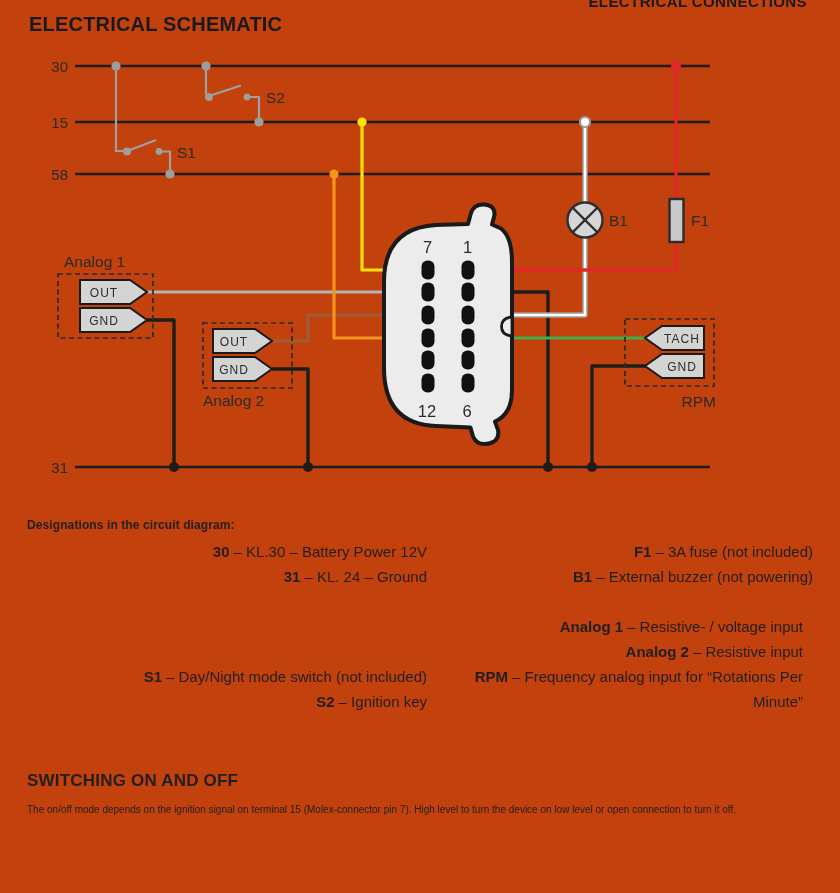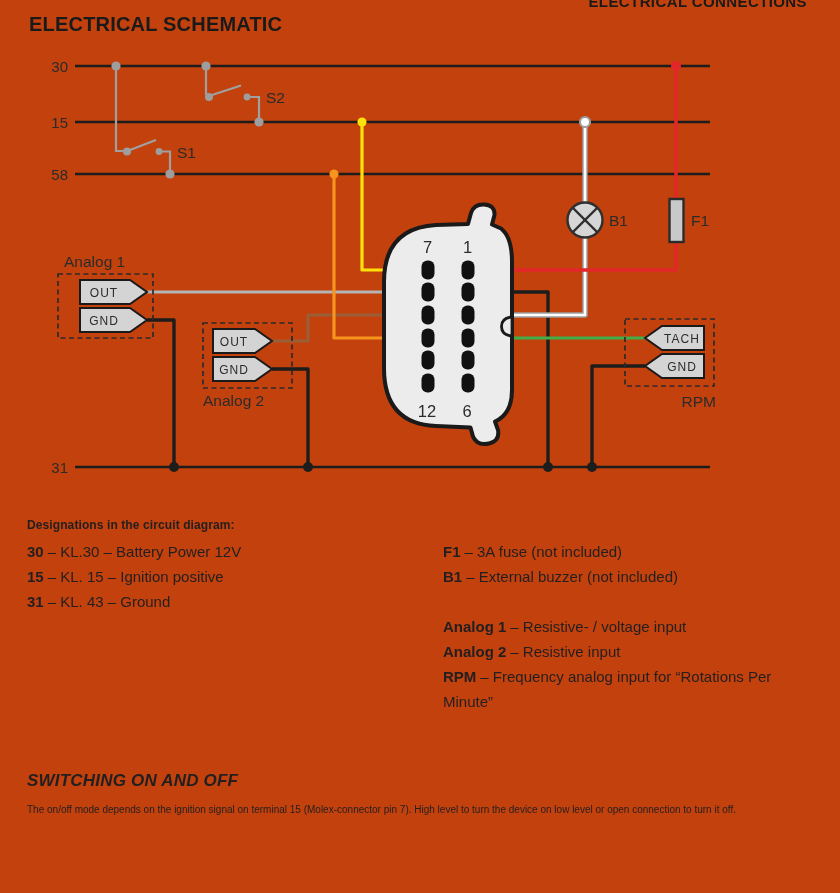--- a/index.html
+++ b/index.html
@@ -21,30 +21,30 @@
   #schematic text{ font-family:"Liberation Sans", sans-serif; fill:#2b2b2b; }
   .buslabel{ font-size:15px; }
   .complabel{ font-size:15.5px; }
   .pinlabel{ font-size:16.5px; }
   .taglabel{ font-size:12px; fill:#4d4d4d; letter-spacing:1px; }
 
   .designations-heading{
     position:absolute; left:27px; top:518px;
     font-size:12px; font-weight:700; letter-spacing:0.1px;
   }
-  .d-group{ position:absolute; font-size:15px; line-height:25px; }
+  .d-group{ position:absolute; font-size:15px; line-height:25px;text-align:right; }
   .d-left-1{ left:27px; top:539px; width:400px; }
   .d-left-2{ left:27px; top:664px; width:400px; }
   .d-right-1{ left:443px; top:539px; width:370px; }
   .d-right-2{ left:443px; top:614px; width:360px; }
   .d-row .term{ font-weight:700; margin-right:4px; }
 
   .switching-heading{
     position:absolute; left:27px; top:771px;
-    font-size:17px; font-weight:700; letter-spacing:0.2px;font-style:italic;
+    font-size:17px; font-weight:700; letter-spacing:0.2px;
   }
   .switching-body{
     position:absolute; left:27px; top:798px; width:778px;
     font-size:10px; line-height:23.8px; letter-spacing:0px;
   }
   .switching-body p{ margin:0; }
 </style>
 </head>
 <body>
 
@@ -177,28 +177,31 @@
       <path d="M704 354 H662 L645 366 L662 378 H704 Z" fill="#d4d4d4" stroke="#1a1a1a" stroke-width="2"></path>
       <text class="taglabel" text-anchor="middle" x="682" y="371">GND</text>
       <text class="complabel" text-anchor="end" x="716" y="407">RPM</text>
     </g>
   </svg>
 
   <div class="designations-heading">Designations in the circuit diagram:</div>
 
   <div class="d-group d-left-1">
     <div class="d-row"><span class="term">30</span><span>– KL.30 – Battery Power 12V</span></div>
-    <div class="d-row"><span class="term">15</span><span>– KL. 15 – Ignition positive</span></div>
-    <div class="d-row"><span class="term">31</span><span>– KL. 43 – Ground</span></div>
-  </div>
-
+    <div class="d-row"><span class="term">31</span><span>– KL. 24 – Ground</span></div>
+  </div>
+
+  <div class="d-group d-left-2">
+    <div class="d-row"><span class="term">S1</span><span>– Day/Night mode switch (not included)</span></div>
+    <div class="d-row"><span class="term">S2</span><span>– Ignition key</span></div>
+  </div>
 
   <div class="d-group d-right-1">
     <div class="d-row"><span class="term">F1</span><span>– 3A fuse (not included)</span></div>
-    <div class="d-row"><span class="term">B1</span><span>– External buzzer (not included)</span></div>
+    <div class="d-row"><span class="term">B1</span><span>– External buzzer (not powering)</span></div>
   </div>
 
   <div class="d-group d-right-2">
     <div class="d-row"><span class="term">Analog 1</span><span>– Resistive- / voltage input</span></div>
     <div class="d-row"><span class="term">Analog 2</span><span>– Resistive input</span></div>
     <div class="d-row"><span class="term">RPM</span><span>– Frequency analog input for “Rotations Per Minute”</span></div>
   </div>
 
   <div class="switching-heading">SWITCHING ON AND OFF</div>
   <div class="switching-body">

